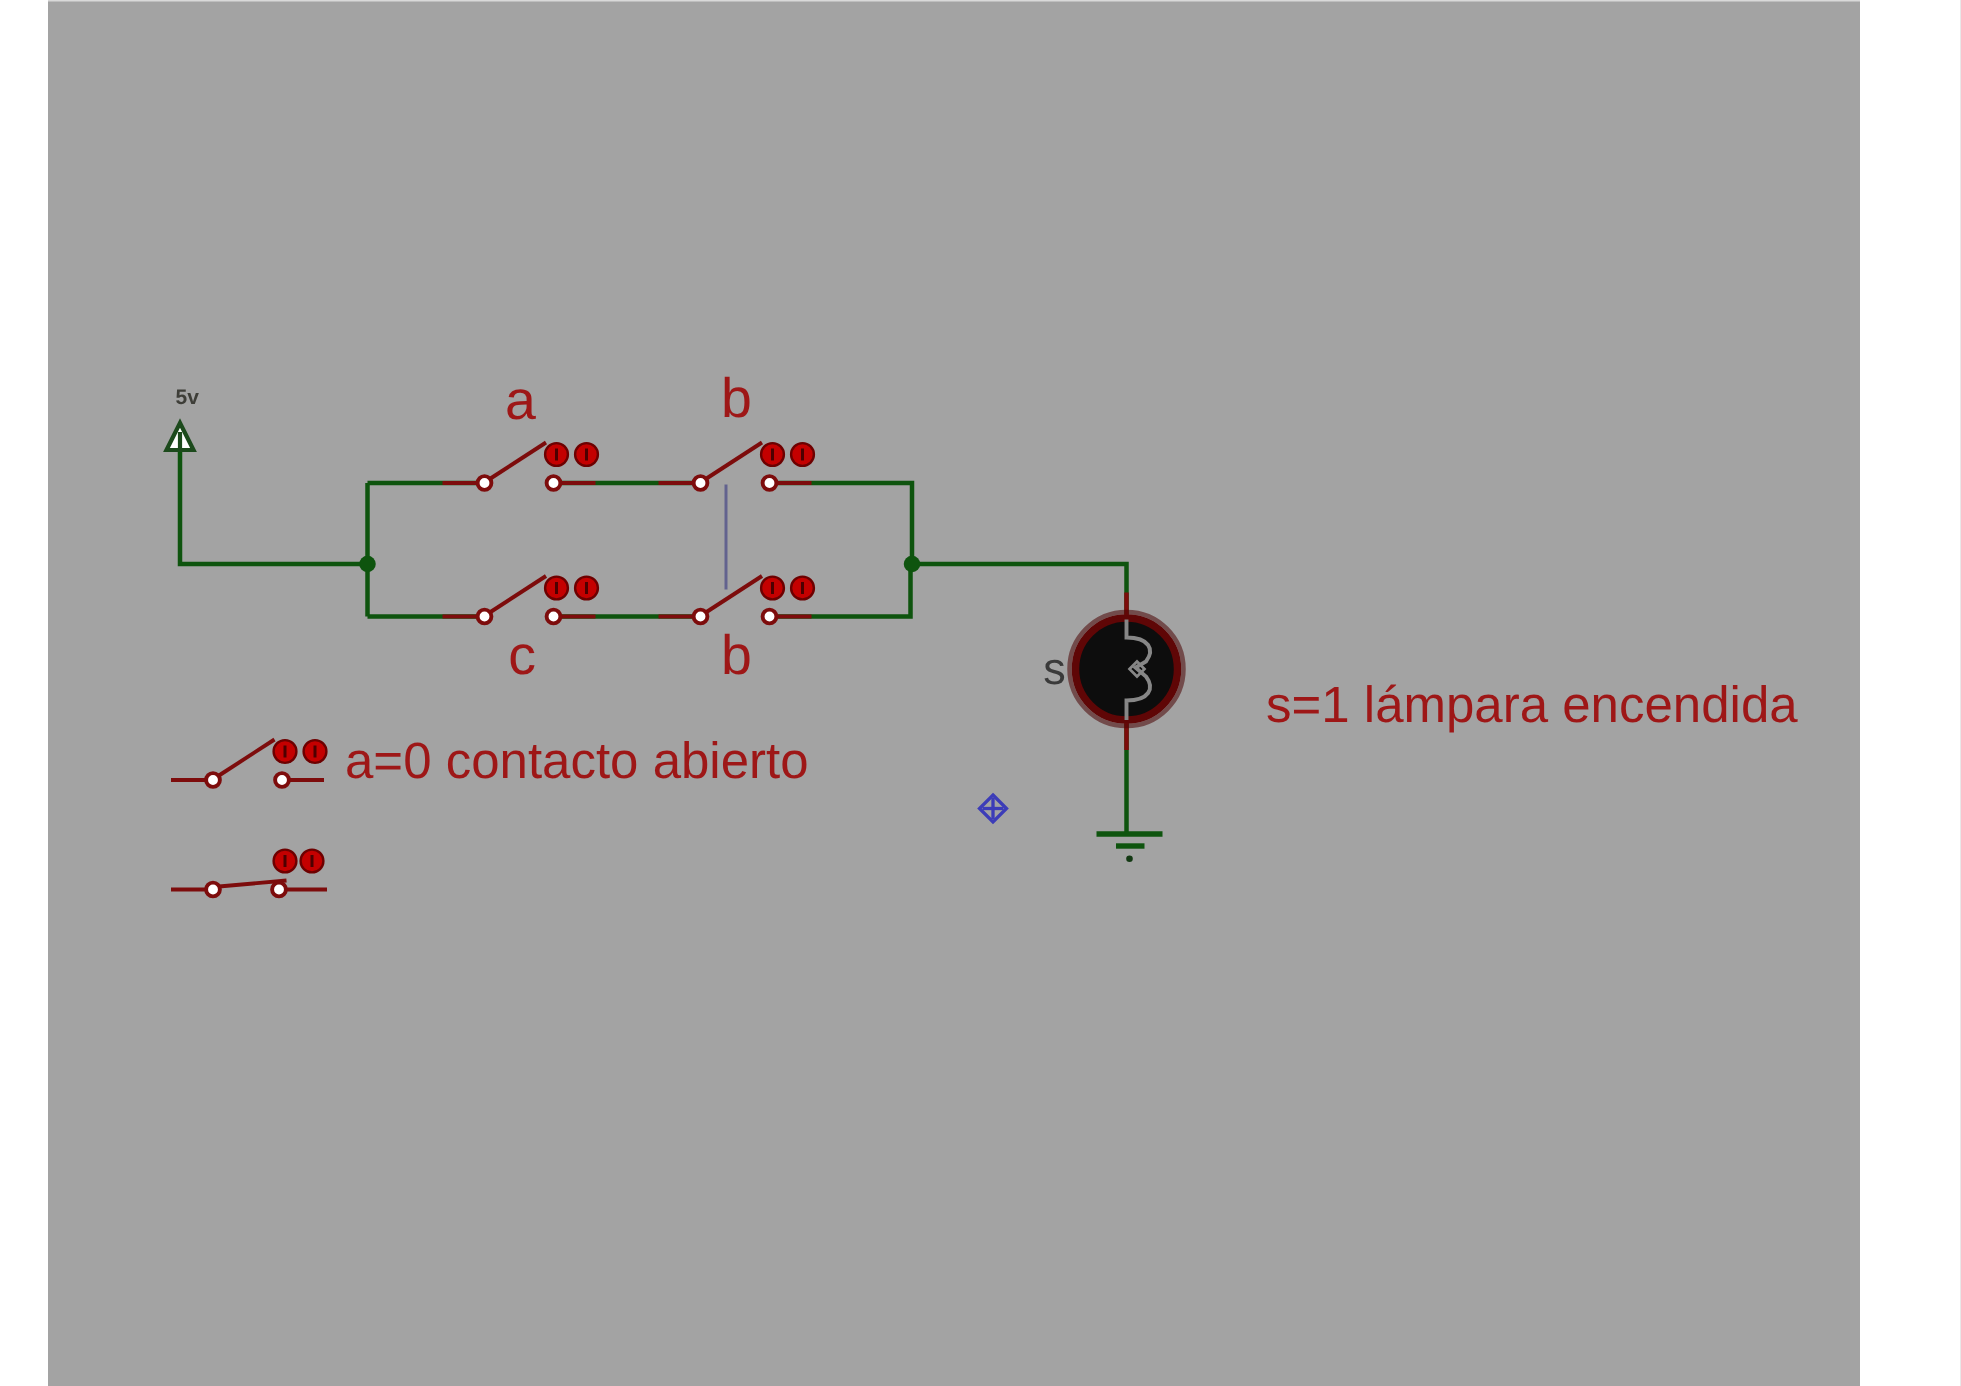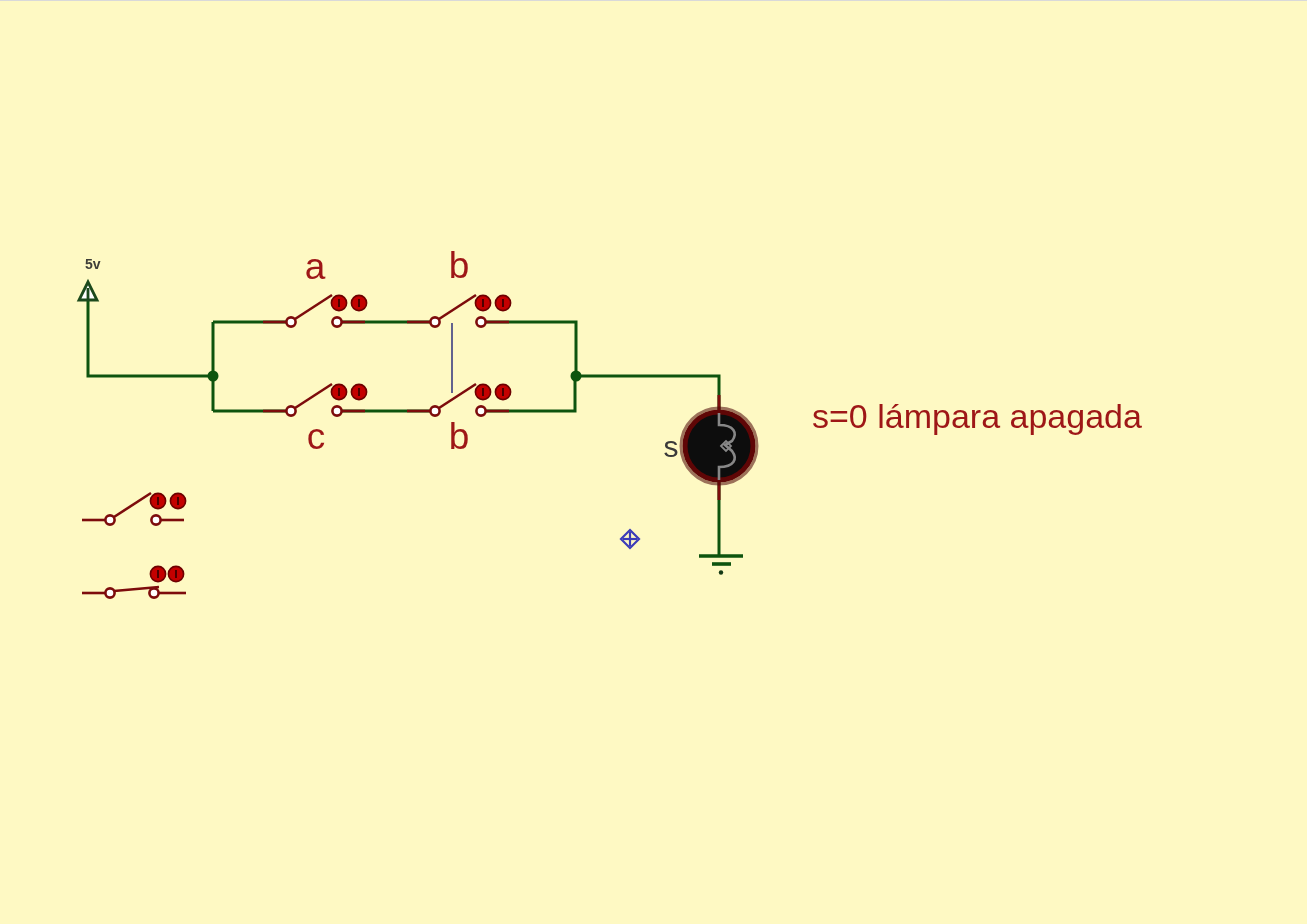--- a/index.html
+++ b/index.html
@@ -1,19 +1,20 @@
 <!DOCTYPE html>
 <html><head>
 <meta charset="utf-8">
 <style>
   html,body{margin:0;padding:0;background:#fff;}
   .stage{
-    position:relative;width:1307px;height:924px;background:#fef9c3;
+    position:relative;width:1208px;height:924px;background:#a3a3a3;
     font-family:"Liberation Sans", sans-serif;overflow:hidden;
     border-top:1px solid #d9d9d9;
+    margin-left:32px;
   }
   .stage svg{position:absolute;left:0;top:0;}
   .lbl{
     position:absolute;color:#9e1717;white-space:nowrap;
     transform:translate(-50%,-50%);
     font-family:"Liberation Sans", sans-serif;
   }
   .lbl.left{transform:translate(0,-50%);}
   .sw-label{font-size:37px;}
   .note{font-size:34px;}
@@ -119,16 +120,17 @@
 
   <div class="lbl pwr-label left" style="left:85px;top:263px;">5v</div>
 
   <div class="lbl sw-label" style="left:315px;top:266px;">a</div>
   <div class="lbl sw-label" style="left:459px;top:265px;">b</div>
   <div class="lbl sw-label" style="left:316px;top:436px;">c</div>
   <div class="lbl sw-label" style="left:459px;top:436px;">b</div>
 
   <div class="lbl lamp-label" style="left:671px;top:446px;">s</div>
 
+  <div class="lbl legend-text left" style="left:198px;top:507px;">a=0 contacto abierto</div>
 
-  <div class="lbl note left" style="left:812px;top:415px;">s=0 lámpara apagada</div>
+  <div class="lbl note left" style="left:812px;top:470px;">s=1 lámpara encendida</div>
 
 </div>
 
 </body></html>

